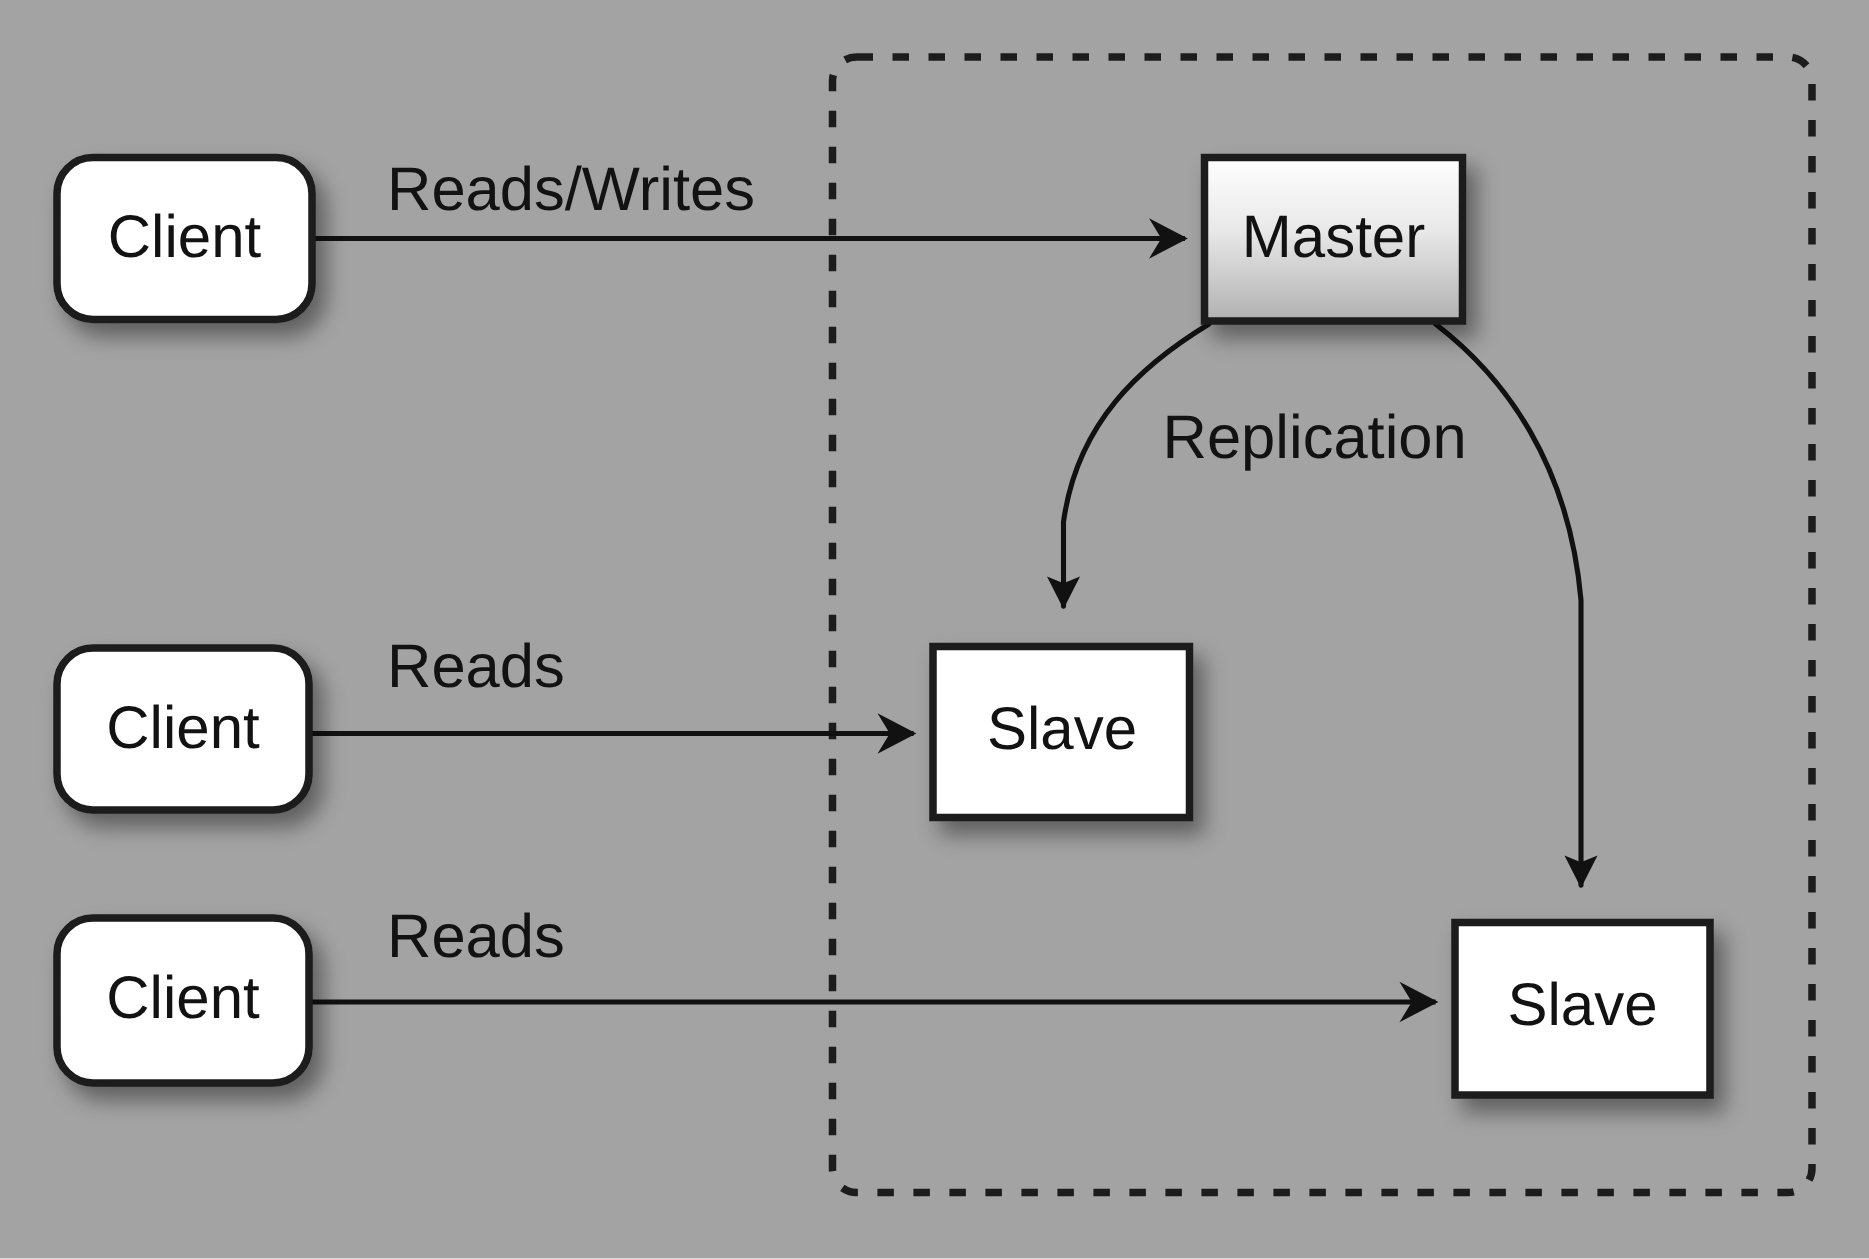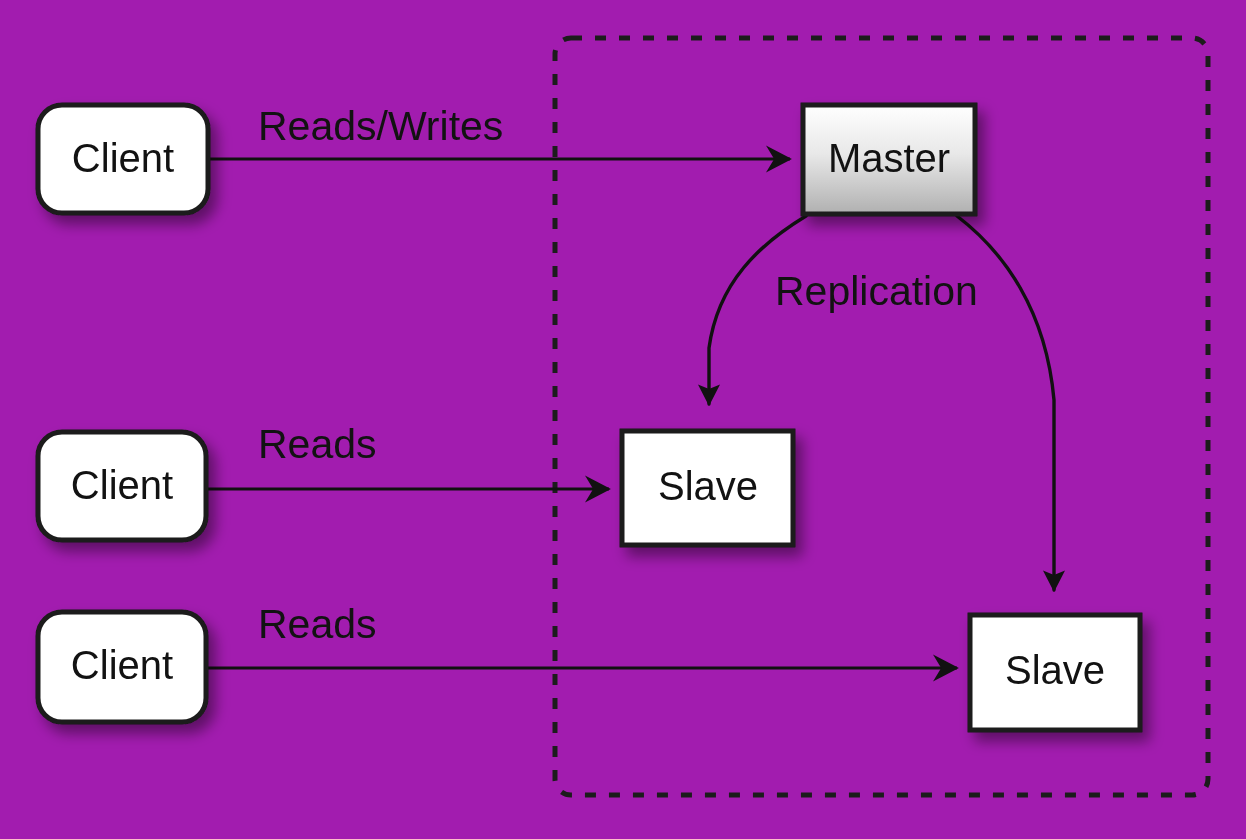--- a/index.html
+++ b/index.html
@@ -8,21 +8,21 @@
     padding: 0;
     background: #ffffff;
   }
   body {
     font-family: "Liberation Sans", sans-serif;
   }
   #diagram-root {
     position: relative;
     width: 1246px;
     height: 839px;
-    background: #a21caf;
+    background: #a3a3a3;
     overflow: hidden;
   }
   #diagram-svg {
     position: absolute;
     left: 0;
     top: 0;
     width: 1246px;
     height: 839px;
     display: block;
   }

